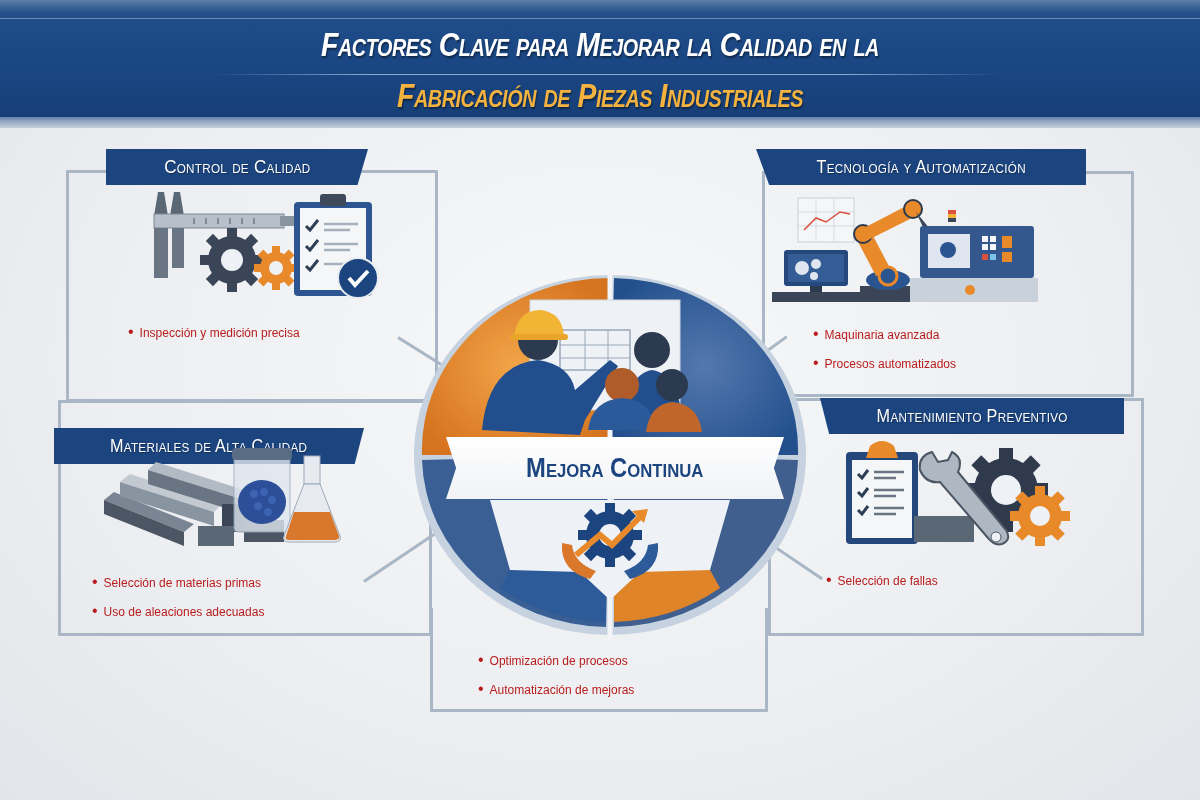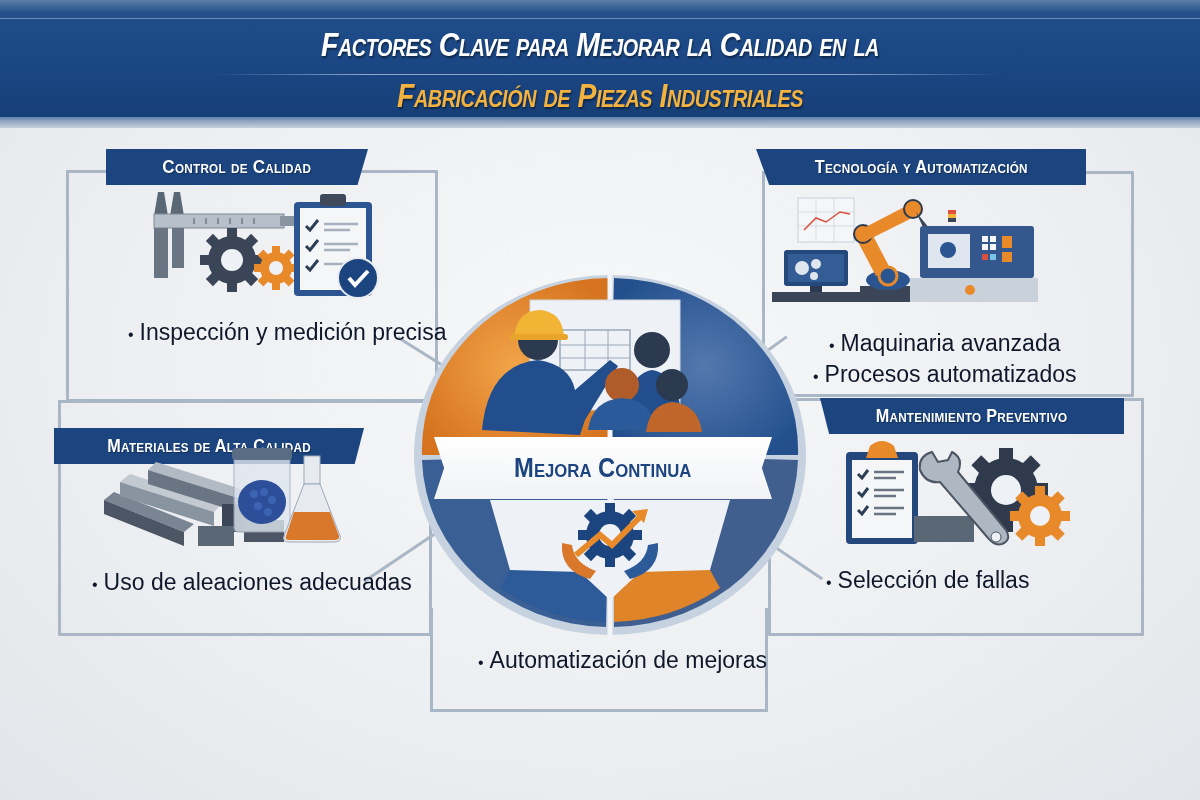--- a/index.html
+++ b/index.html
@@ -39,41 +39,41 @@
       text-shadow: 1px 2px 2px rgba(0,0,0,0.45);
       transform: scaleX(0.86);
     }
 
     
     .frame {
       position: absolute; border: 3px solid #a9b6c6; border-radius: 1px;
     }
     .label-bar {
       position: absolute; height: 36px; background: #1c4580;
-      color: #fff; font-weight: bold; font-size: 21px;
+      color: #fff; font-weight: normal; font-size: 21px;
       display: flex; align-items: center; justify-content: center;
       text-shadow: 1px 1px 1px rgba(0,0,0,0.35);
       letter-spacing: 0.3px;
     }
     .label-bar span.t { display: inline-block; transform: scaleX(0.9); white-space: nowrap; }
     .bullets {
-      position: absolute; list-style: none; color: #0f172a;
-      font-size: 23px; line-height: 28px;
+      position: absolute; list-style: none; color: #b91c1c;
+      font-size: 12px; line-height: 28px;
     }
     .bullets li { white-space: nowrap; }
     .bullets li::before { content: "\2022"; margin-right: 6px; font-size: 16px; }
 
     
     .connector { position: absolute; height: 3px; background: #a9b6c6; transform-origin: 0 50%; }
 
     
     .circle-wrap { position: absolute; left: 410px; top: 270px; width: 400px; height: 370px; }
 
     .banner {
-      position: absolute; left: 434px; top: 437px; width: 338px; height: 62px;
+      position: absolute; left: 446px; top: 437px; width: 338px; height: 62px;
       background: linear-gradient(180deg, #ffffff 0%, #f0f2f5 100%);
       box-shadow: 0 2px 4px rgba(0,0,0,0.25);
       display: flex; align-items: center; justify-content: center;
       clip-path: polygon(0 0, 100% 0, 97% 50%, 100% 100%, 0 100%, 3% 50%);
     }
     .banner span {
       color: #1c4580; font-weight: bold; font-size: 30px;
       display: inline-block; transform: scaleX(0.88); white-space: nowrap;
     }
   </style>
@@ -166,20 +166,21 @@
     <path d="M-48,8 Q-50,36 -20,44 L-14,36 Q-36,28 -38,10 Z" fill="#d9772a"></path>
     <path d="M48,8 Q50,36 20,44 L14,36 Q36,28 38,10 Z" fill="#2d5a98"></path>
   </g>
 </svg>
 
 <div class="banner">
   <span style="text-transform: none; font-size: 27px; font-variant: small-caps;">Mejora Continua</span>
 </div>
 
 <ul class="bullets" style="left:478px; top:646px;">
+  <li>Optimización de procesos</li>
   <li>Automatización de mejoras</li>
 </ul>
 
 <div class="label-bar" style="left:106px; top:149px; width:262px; clip-path:polygon(0 0,100% 0,96% 100%,0 100%);">
   <span class="t" style="text-transform: none; font-size: 19px; font-variant: small-caps;">Control de Calidad</span>
 </div>
 <svg style="position:absolute; left:150px; top:192px;" width="240" height="110" viewBox="0 0 240 110">
 
   <g>
     <polygon points="8,0 14,0 18,24 4,24" fill="#5a6775"></polygon>
@@ -302,21 +303,21 @@
         <rect x="220" y="52" width="6" height="6"></rect>
       </g>
     <rect x="232" y="44" width="10" height="12" fill="#e8892a"></rect>
     <rect x="212" y="62" width="6" height="6" fill="#d9503f"></rect>
       <rect x="220" y="62" width="6" height="6" fill="#7cc3e8"></rect>
     <rect x="232" y="60" width="10" height="10" fill="#e8892a"></rect>
     <rect x="140" y="86" width="128" height="24" fill="#c9d1db"></rect>
     <circle cx="200" cy="98" r="5" fill="#e8892a"></circle>
   </g>
 </svg>
-<ul class="bullets" style="left:813px; top:329px;text-align:center;">
+<ul class="bullets" style="left:813px; top:320px;">
   <li>Maquinaria avanzada</li>
   <li>Procesos automatizados</li>
 </ul>
 
 <div class="label-bar" style="left:54px; top:398px; width:310px; clip-path:polygon(0 0,100% 0,97% 100%,0 100%);margin-top:30px;">
   <span class="t" style="text-transform: none; font-size: 18px; font-variant: small-caps;">Materiales de Alta Calidad</span>
 </div>
 <svg style="position:absolute; left:94px; top:442px;" width="270" height="110" viewBox="0 0 270 110">
   <g>
     <polygon points="10,58 90,90 100,82 20,50" fill="#7a8594"></polygon>
@@ -341,20 +342,21 @@
         <circle cx="174" cy="70" r="4"></circle>
       </g>
   </g>
   <g>
     <rect x="210" y="14" width="16" height="28" fill="#e7ebf0" stroke="#9aa8ba"></rect>
     <path d="M210,42 L190,94 Q188,100 196,100 L240,100 Q248,100 246,94 L226,42 Z" fill="#e7ebf0" stroke="#9aa8ba"></path>
     <path d="M200,70 L236,70 L245,94 Q246,98 240,98 L196,98 Q190,98 192,94 Z" fill="#d9772a"></path>
   </g>
 </svg>
 <ul class="bullets" style="left:92px; top:568px;">
+  <li>Selección de materias primas</li>
   <li>Uso de aleaciones adecuadas</li>
 </ul>
 
 <div class="label-bar" style="left:820px; top:398px; width:304px; clip-path:polygon(0 0,100% 0,100% 100%,3% 100%);text-align:center;">
   <span class="t" style="text-transform: none; font-size: 18px; font-variant: small-caps;">Mantenimiento Preventivo</span>
 </div>
 <svg style="position:absolute; left:840px; top:440px;" width="250" height="120" viewBox="0 0 250 120">
   <g>
     <rect x="6" y="12" width="72" height="92" rx="4" fill="#24477c"></rect>
     <rect x="12" y="20" width="60" height="78" fill="#f4f6f8"></rect>

